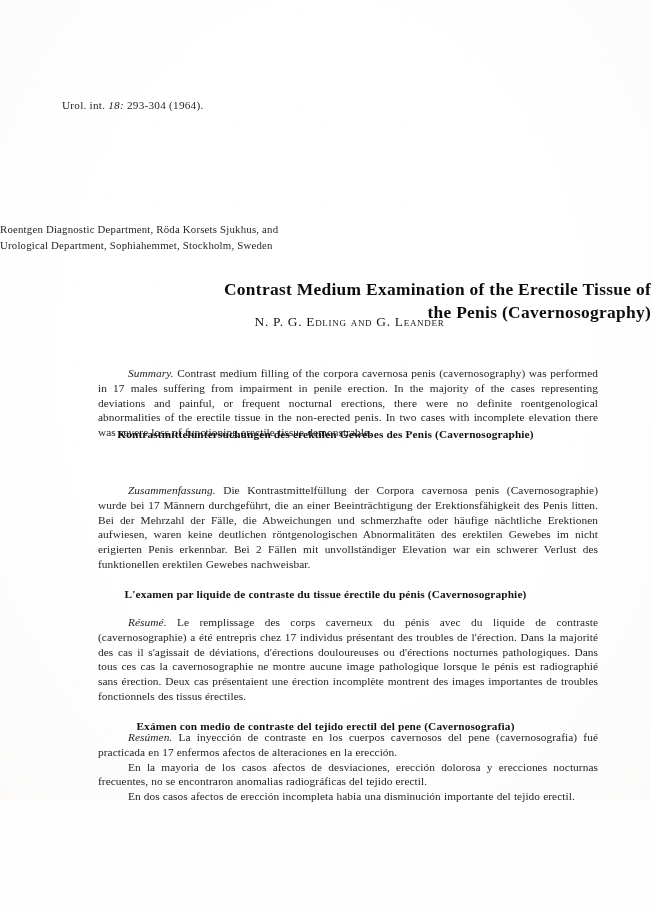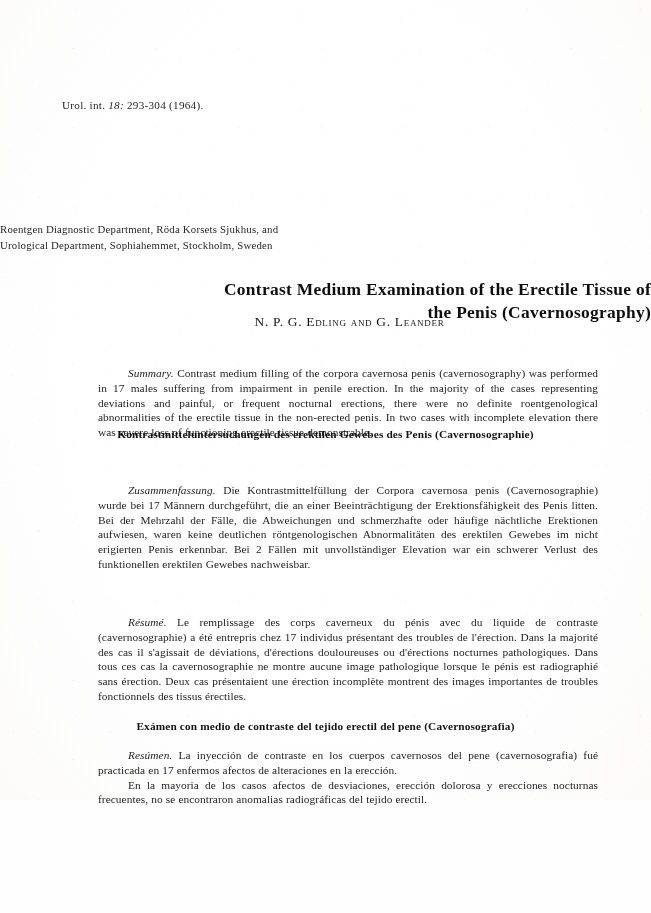--- a/index.html
+++ b/index.html
@@ -112,21 +112,21 @@
     letter-spacing: 0.15px;
   }
 
   
   #abs-en      { top: 366px; }
   #head-de     { top: 428px; }
   #abs-de      { top: 483px; }
   #head-fr     { top: 588px; }
   #abs-fr      { top: 615px; }
   #head-es     { top: 720px; }
-  #abs-es      { top: 748px; }
+  #abs-es      { top: 730px; }
 
   
   .scan-noise {
     position: absolute;
     inset: 0;
     pointer-events: none;
     opacity: 0.035;
     background-image:
       radial-gradient(circle at 13% 22%, #000 0.6px, transparent 0.9px),
       radial-gradient(circle at 67% 9%,  #000 0.5px, transparent 0.8px),
@@ -158,24 +158,26 @@
 
   <div class="abstract" id="abs-en">
     <p><span class="lead">Summary.</span><span> Contrast medium filling of the corpora cavernosa penis (cavernosography) was performed in 17 males suffering from impairment in penile erection. In the majority of the cases representing deviations and painful, or frequent nocturnal erections, there were no definite roentgenological abnormalities of the erectile tissue in the non-erected penis. In two cases with incomplete elevation there was severe loss of functioning erectile tissue demonstrable.</span></p>
   </div>
 
   <div class="sec-heading" id="head-de">Kontrastmitteluntersuchungen des erektilen Gewebes des Penis (Cavernosographie)</div>
   <div class="abstract" id="abs-de">
     <p><span class="lead">Zusammenfassung.</span><span> Die Kontrastmittelfüllung der Corpora cavernosa penis (Cavernosographie) wurde bei 17 Männern durchgeführt, die an einer Beeinträchtigung der Erektionsfähigkeit des Penis litten. Bei der Mehrzahl der Fälle, die Abweichungen und schmerzhafte oder häufige nächtliche Erektionen aufwiesen, waren keine deutlichen röntgenologischen Abnormalitäten des erektilen Gewebes im nicht erigierten Penis erkennbar. Bei 2 Fällen mit unvollständiger Elevation war ein schwerer Verlust des funktionellen erektilen Gewebes nachweisbar.</span></p>
   </div>
 
+  <div class="sec-heading" id="head-fr">L'examen par liquide de contraste du tissue érectile du pénis (Cavernosographie)</div>
   <div class="abstract" id="abs-fr">
     <p><span class="lead">Résumé.</span><span> Le remplissage des corps caverneux du pénis avec du liquide de contraste (cavernosographie) a été entrepris chez 17 individus présentant des troubles de l'érection. Dans la majorité des cas il s'agissait de déviations, d'érections douloureuses ou d'érections nocturnes pathologiques. Dans tous ces cas la cavernosographie ne montre aucune image pathologique lorsque le pénis est radiographié sans érection. Deux cas présentaient une érection incomplète montrent des images importantes de troubles fonctionnels des tissus érectiles.</span></p>
   </div>
 
   <div class="sec-heading" id="head-es">Exámen con medio de contraste del tejido erectil del pene (Cavernosografia)</div>
   <div class="abstract" id="abs-es">
     <p><span class="lead">Resúmen.</span><span> La inyección de contraste en los cuerpos cavernosos del pene (cavernosografia) fué practicada en 17 enfermos afectos de alteraciones en la erección.</span></p>
     <p>En la mayoria de los casos afectos de desviaciones, erección dolorosa y erecciones nocturnas frecuentes, no se encontraron anomalias radiográficas del tejido erectil.</p>
+    <p>En dos casos afectos de erección incompleta habia una disminución importante del tejido erectil.</p>
   </div>
 
   <div class="scan-noise"></div>
 </div>
 
 </body></html>

